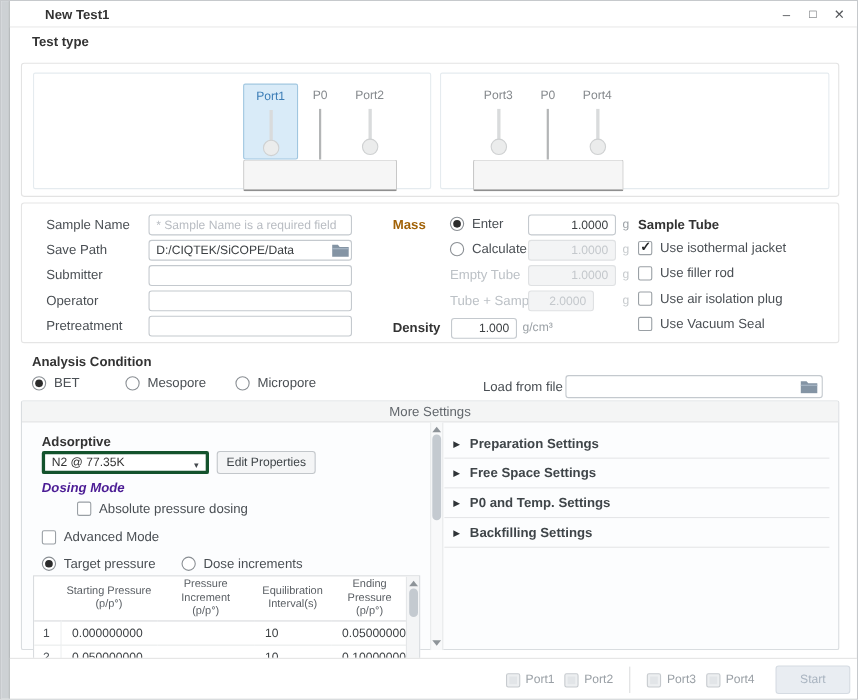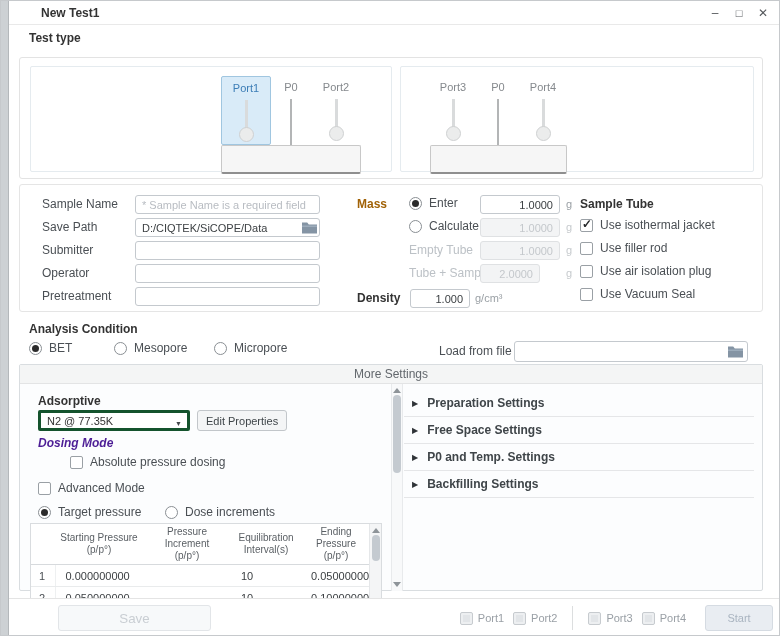--- a/index.html
+++ b/index.html
@@ -345,21 +345,20 @@
       <span class="sec-arrow">▶</span>
       <span class="sec-label">P0 and Temp. Settings</span>
     </div>
     <div class="section-row" style="top:106px;">
       <span class="sec-arrow">▶</span>
       <span class="sec-label">Backfilling Settings</span>
     </div>
   </div>
 
   <div class="abs footer">
-    <button class="save-btn" disabled="">Save</button>
     <div class="footer-right">
       <div class="port-chk">
         <span class="check off-dis"></span>
         <span>Port1</span>
       </div>
       <div class="port-chk">
         <span class="check off-dis"></span>
         <span>Port2</span>
       </div>
       <div class="vdiv"></div>

